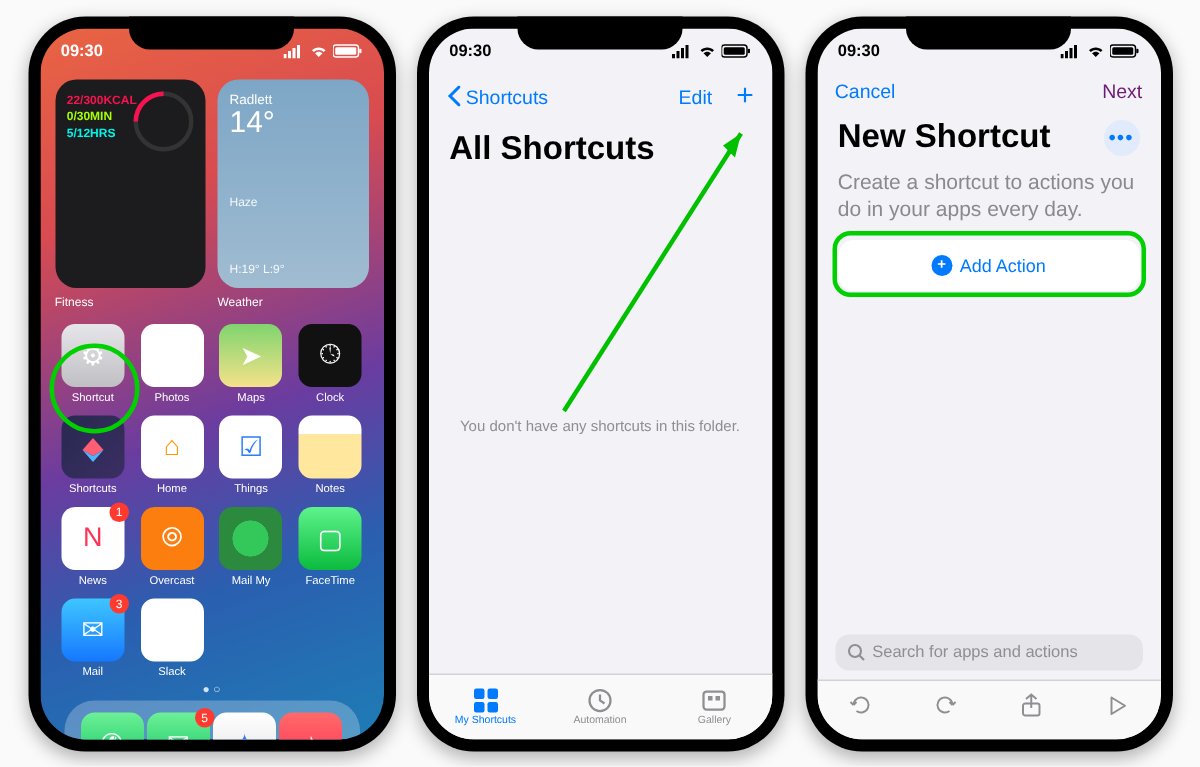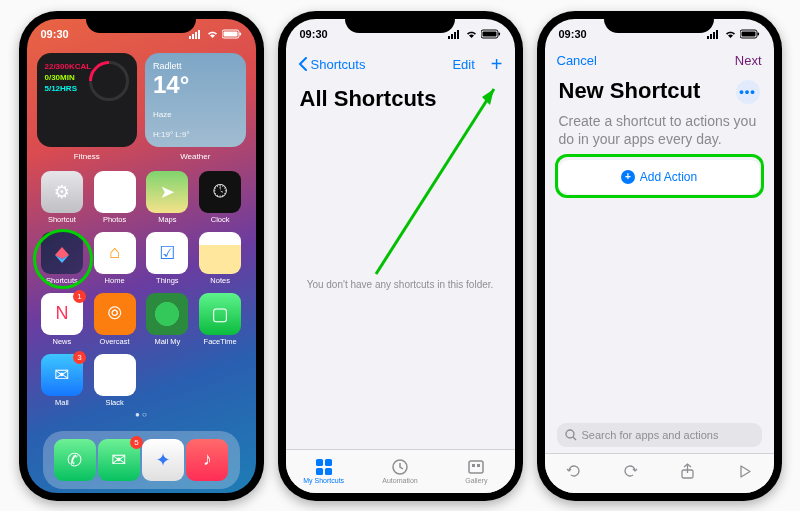--- a/index.html
+++ b/index.html
@@ -18,23 +18,23 @@
   .home-bg { width:100%; height:100%; background: linear-gradient(160deg,#e96443 0%,#d94b50 25%,#6a3ca0 55%,#2a5fb0 75%,#1e7db5 100%); display:flex; flex-direction:column; }
   .home-content { flex:1; padding:34px 10px 0; display:flex; flex-direction:column; }
   .widget-row { display:flex; gap:8px; margin-bottom:8px; }
   .widget { flex:1; border-radius:14px; padding:8px; font-size:9px; color:#fff; position:relative; min-height:88px; }
   .fitness { background:#1c1c1e; }
   .fitness-ring { width:40px; height:40px; border-radius:50%; border:3px solid #333; position:absolute; top:8px; right:8px; }
   .fitness-ring::before { content:""; position:absolute; inset:-3px; border-radius:50%; border:3px solid transparent; border-top-color:#fa114f; transform:rotate(-45deg);}
   .fit-line { font-size:8px; line-height:1.4; font-weight:600; }
   .weather { background:linear-gradient(#7da6c6,#a0bcd1); }
   .weather-loc { font-size:9px; }
-  .weather-temp { font-size:24px; font-weight:700; }
-  .weather-cond { font-size:8px; margin-top:11px; opacity:.9;}
-  .widget-name { position:absolute; bottom:-14px; left:0; right:0; text-align:center; color:#fff; font-size:8px; }
+  .weather-temp { font-size:20px; font-weight:400; }
+  .weather-cond { font-size:8px; margin-top:36px; opacity:.9;}
+  .widget-name { position:absolute; bottom:-14px; left:0; right:0; text-align:left; color:#fff; font-size:8px; }
 
   .icon-grid { display:grid; grid-template-columns:repeat(4,1fr); gap:8px 6px; padding:16px 2px 0; }
   .app { display:flex; flex-direction:column; align-items:center; gap:2px; position:relative; }
   .app-icon { width:42px; height:42px; border-radius:9px; display:flex; align-items:center; justify-content:center; font-size:18px; color:#fff; position:relative; }
   .app-label { color:#fff; font-size:7.5px; text-align:center; }
   .badge { position:absolute; top:-3px; right:-3px; background:#ff3b30; color:#fff; border-radius:8px; min-width:13px; height:13px; font-size:8px; display:flex; align-items:center; justify-content:center; padding:0 3px;}
 
   .dock { margin:auto 6px 4px; background:rgba(255,255,255,0.25); border-radius:20px; padding:8px 10px; display:flex; justify-content:space-around; }
   .dots { text-align:center; color:rgba(255,255,255,0.8); font-size:8px; padding:3px 0; }
 

